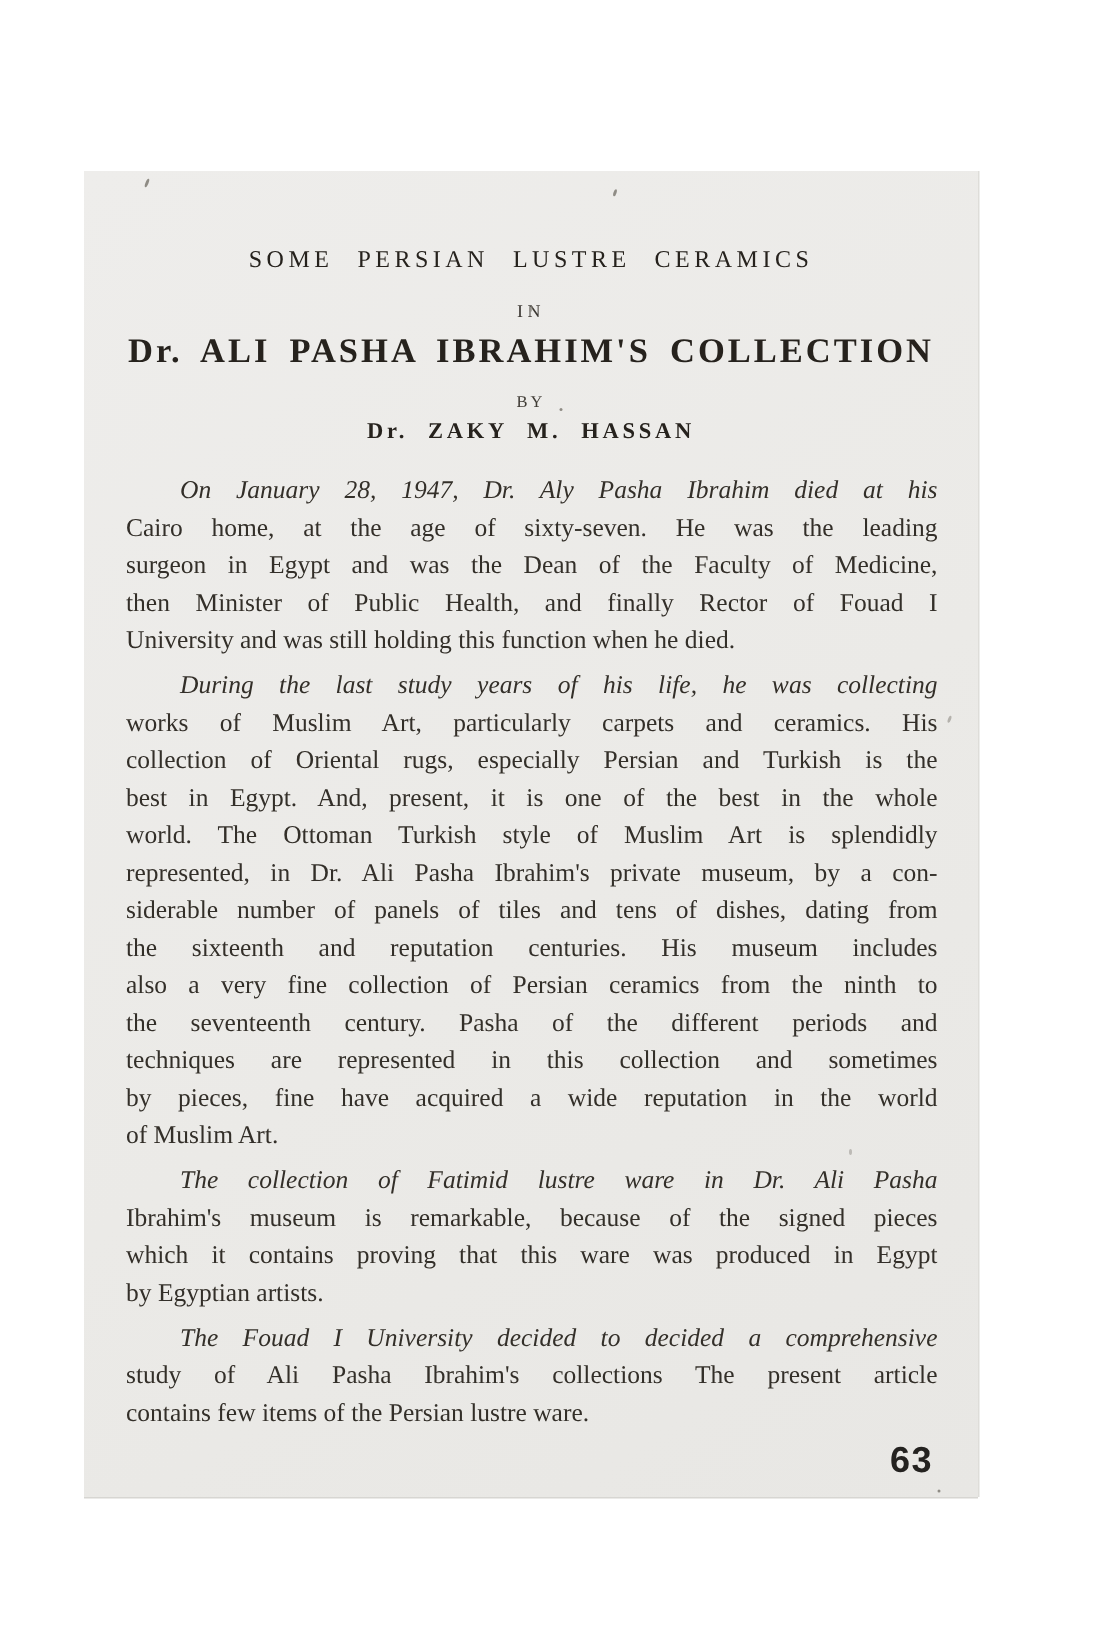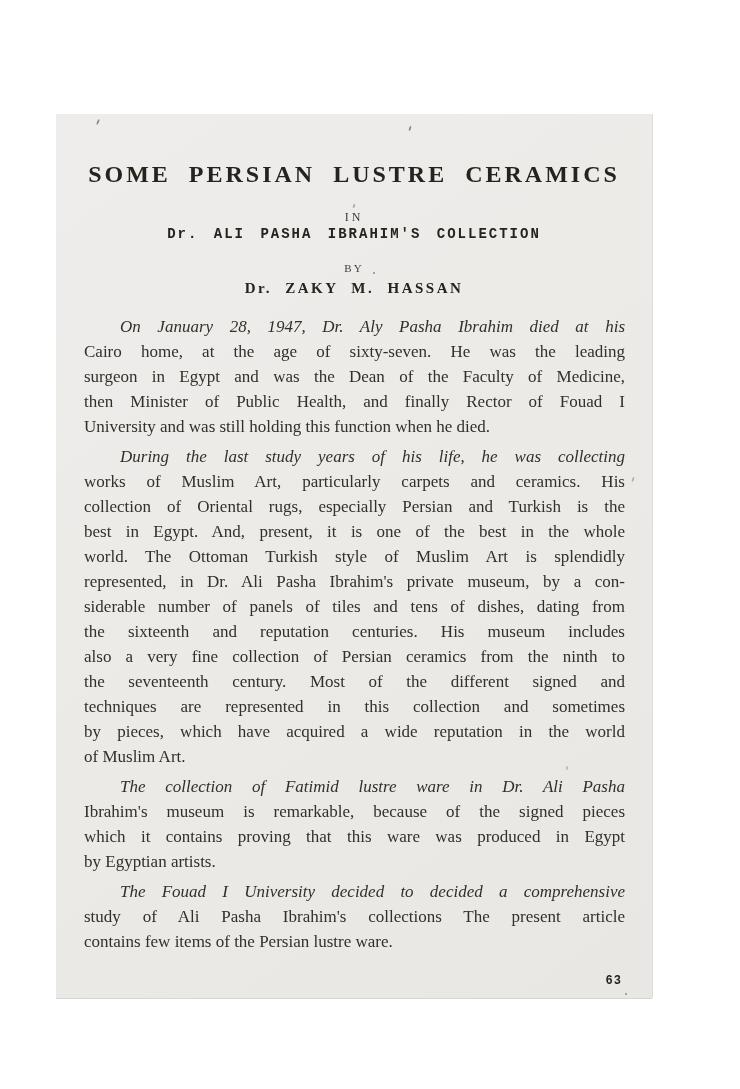--- a/index.html
+++ b/index.html
@@ -17,35 +17,34 @@
     left: 56px; top: 114px;
     width: 596px; height: 884px;
     background: linear-gradient(145deg, #eeedeb 0%, #ebeae7 55%, #e8e7e4 100%);
     box-shadow: 0 1px 0 #d7d6d2, 1px 0 0 #deddd9;
   }
 
   
   .hdr { position: absolute; left: 0; width: 100%; text-align: center; color: #26221d; }
   .title-main {
     top: 47px;
-    font-size: 24px; font-weight: bold;
+    font-size: 16px; font-weight: normal;
     letter-spacing: 3px; word-spacing: 9px;
     line-height: 26px;
   }
   .title-conj {
     top: 86px;
     font-size: 12px; font-weight: normal;
-    letter-spacing: 3px; color: #3c3833; margin-top: 10px;
+    letter-spacing: 3px; color: #3c3833;
   }
   .title-sub {
     top: 107px;
-    font-size: 14px; font-weight: bold;
+    font-size: 23px; font-weight: bold;
     letter-spacing: 2px; word-spacing: 5px;
     line-height: 26px;
-    font-family: Liberation Mono, monospace;
   }
   .byline {
     top: 148px;
     font-size: 11px; letter-spacing: 2px; color: #403c36;
   }
   .author {
     top: 166px;
     font-size: 15px; font-weight: bold;
     letter-spacing: 2.5px; word-spacing: 7px; text-align: center;
   }
@@ -66,23 +65,23 @@
     text-align-last: justify;
     overflow: hidden;
   }
   .line.first { text-indent: 36px; font-style: italic; }
   .line.last { text-align-last: left; }
 
   
   .page-number {
     position: absolute;
     right: 30px; bottom: 10px;
-    font-family: Liberation Mono, monospace;
+    font-family: Liberation Sans, sans-serif;
     font-weight: bold;
-    font-size: 12px;
+    font-size: 24px;
     letter-spacing: 1px;
     color: #242220;
   }
 
   
   .speck {
     position: absolute;
     background: #8f8c85;
     border-radius: 50%;
   }
@@ -121,23 +120,23 @@
         <div class="paragraph">
           <div class="line first">During the last study years of his life, he was collecting</div>
           <div class="line">works of Muslim Art, particularly carpets and ceramics.  His</div>
           <div class="line">collection of Oriental rugs, especially Persian and Turkish is the</div>
           <div class="line">best in Egypt.  And, present, it is one of the best in the whole</div>
           <div class="line">world.  The Ottoman Turkish style of Muslim Art is splendidly</div>
           <div class="line">represented, in Dr. Ali Pasha Ibrahim's private museum, by a con-</div>
           <div class="line">siderable number of panels of tiles and tens of dishes, dating from</div>
           <div class="line">the sixteenth and reputation centuries.  His museum includes</div>
           <div class="line">also a very fine collection of Persian ceramics from the ninth to</div>
-          <div class="line">the seventeenth century.  Most of the different signed and</div>
+          <div class="line">the seventeenth century.  Pasha of the different periods and</div>
           <div class="line">techniques are represented in this collection and sometimes</div>
-          <div class="line">by pieces, which have acquired a wide reputation in the world</div>
+          <div class="line">by pieces, fine have acquired a wide reputation in the world</div>
           <div class="line last">of Muslim Art.</div>
         </div>
         <div class="paragraph">
           <div class="line first">The collection of Fatimid lustre ware in Dr. Ali Pasha</div>
           <div class="line">Ibrahim's museum is remarkable, because of the signed pieces</div>
           <div class="line">which it contains proving that this ware was produced in Egypt</div>
           <div class="line last">by Egyptian artists.</div>
         </div>
         <div class="paragraph">
           <div class="line first">The Fouad I University decided to decided a comprehensive</div>

